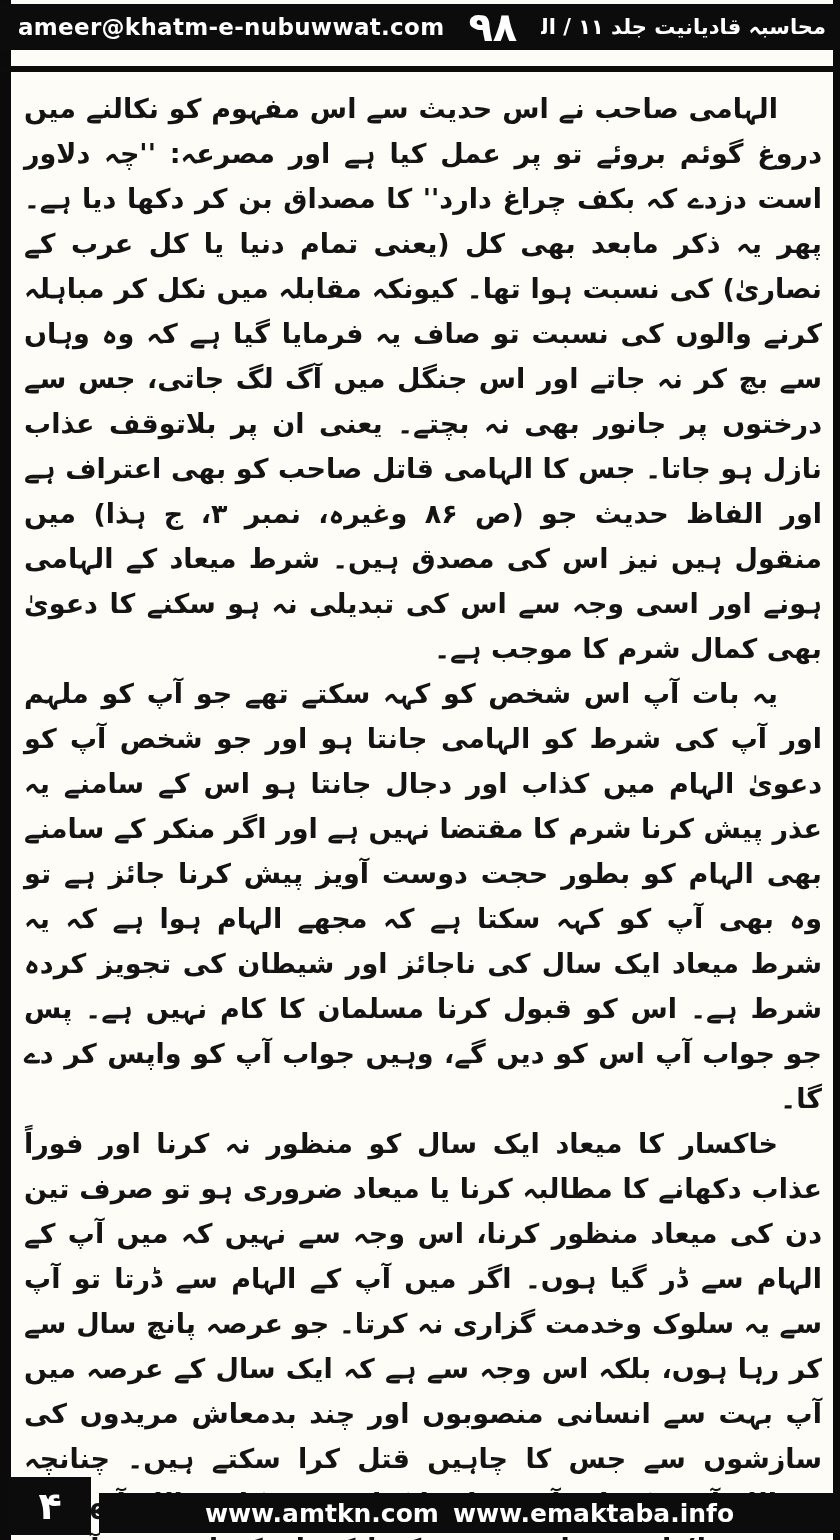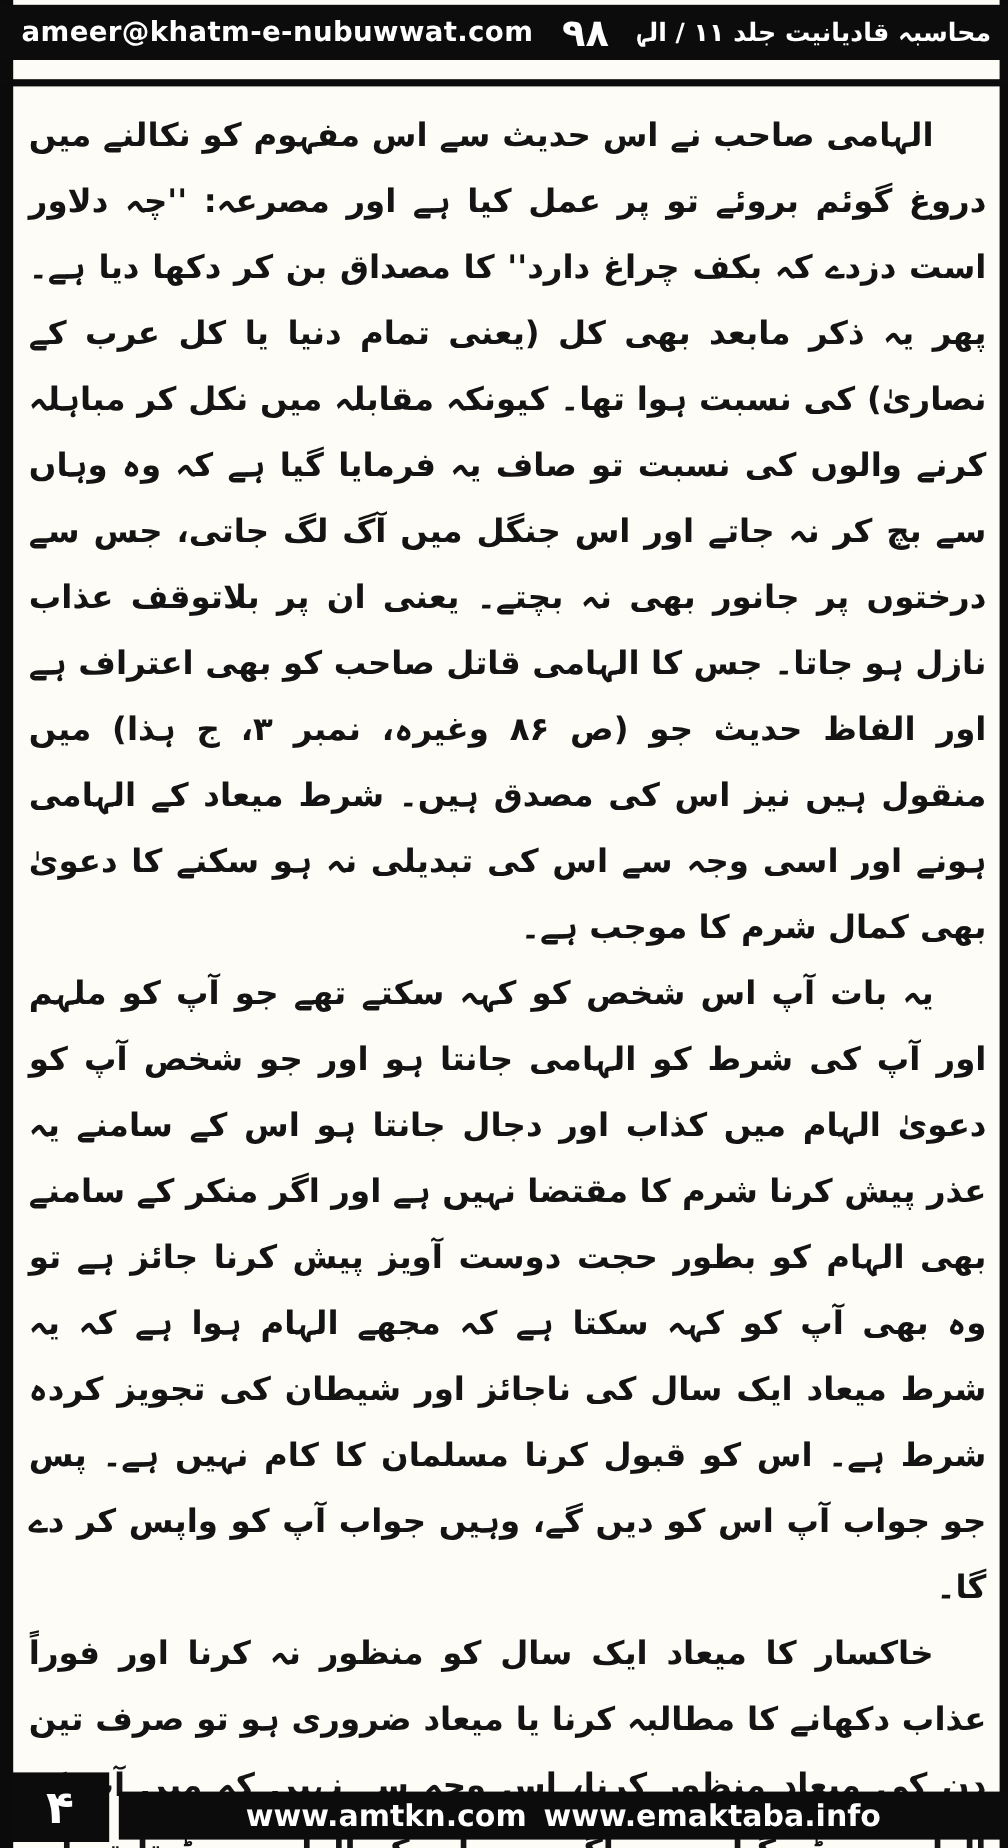--- a/index.html
+++ b/index.html
@@ -36,21 +36,21 @@
   }
   .email {
     font-weight: bold;
     font-size: 23px;
     letter-spacing: 0.3px;
     white-space: nowrap;
     direction: ltr;
   }
   .pagenum {
     font-weight: bold;
-    font-size: 32px;
+    font-size: 40px;
     margin: 0 8px;
     white-space: nowrap;
   }
   .book-title {
     flex: 1;
     direction: rtl;
     text-align: center;
     font-weight: bold;
     font-size: 21px;
     white-space: nowrap;
@@ -69,21 +69,21 @@
   
   .body-text {
     position: absolute;
     top: 86px;
     left: 24px;
     right: 18px;
     bottom: 95px;
     direction: rtl;
     text-align: justify;
     font-size: 27px;
-    line-height: 55px;
+    line-height: 45px;
     font-weight: 600;
     color: #141414;
     z-index: 2;
   }
   .body-text p { margin: 0; }
   .body-text p.indent { text-indent: 44px; }
 
   
   .foot-num-box {
     position: absolute;

